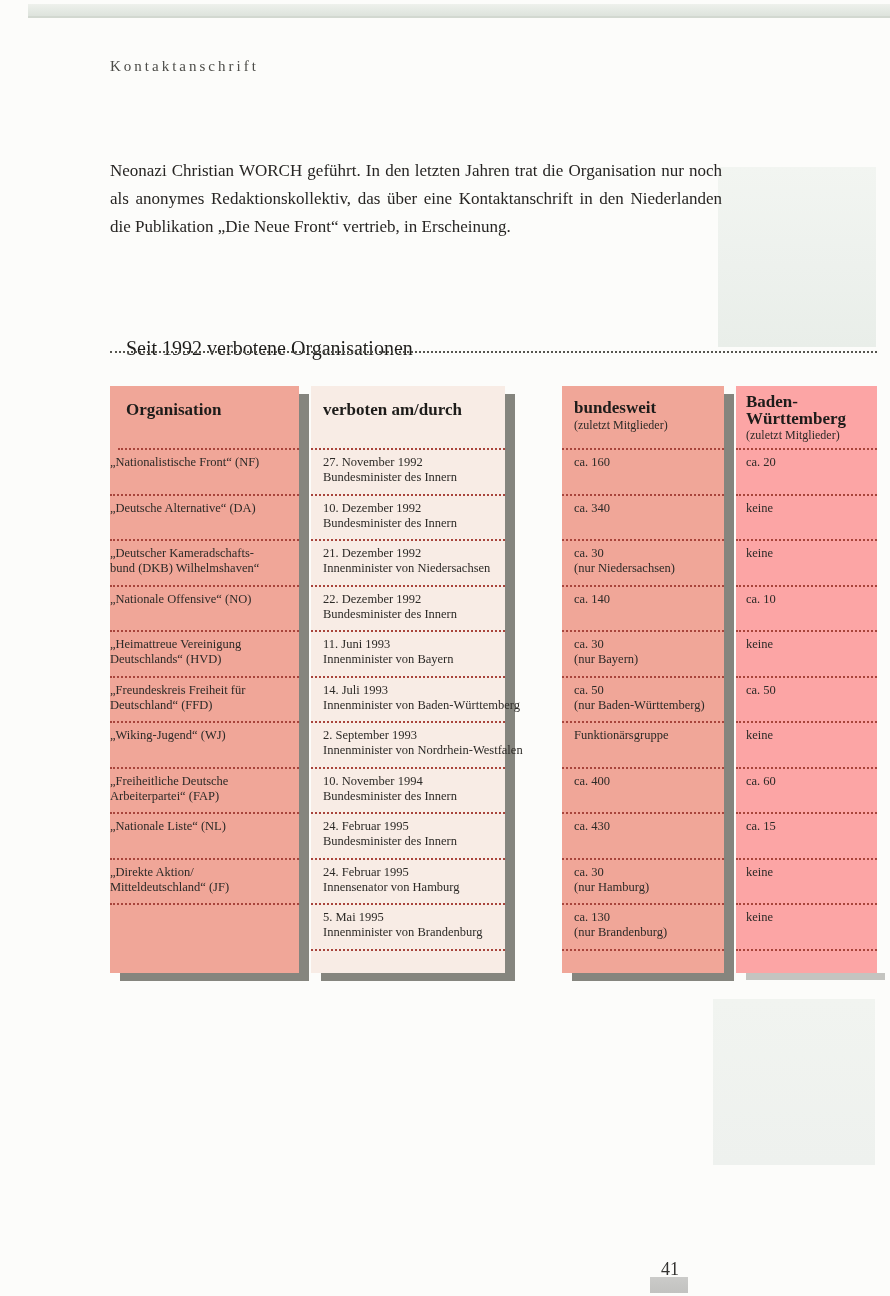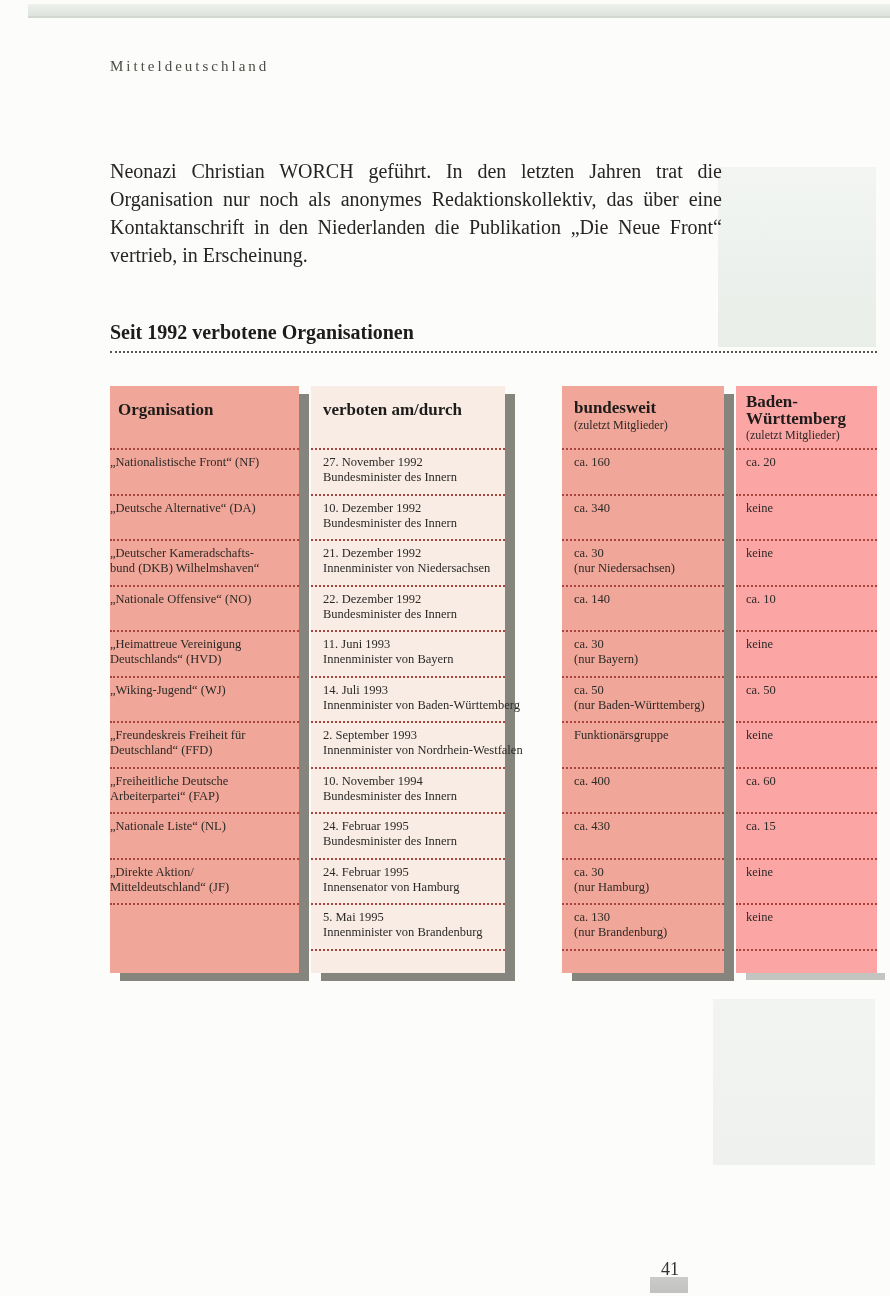--- a/index.html
+++ b/index.html
@@ -11,39 +11,39 @@
             background:linear-gradient(to bottom,#eef1ec,#dde3dc);border-bottom:2px solid #d2d8d0;}
   .bleed-top{position:absolute;left:718px;top:167px;width:158px;height:180px;
              background:linear-gradient(180deg,#f2f5f1 0%,#edf1ed 55%,#e9eee9 100%);}
   .bleed-bottom{position:absolute;left:713px;top:999px;width:162px;height:166px;
                 background:linear-gradient(180deg,#f1f4f0,#eef1ee);}
   .footer-mark{position:absolute;left:650px;top:1277px;width:38px;height:16px;
                background:linear-gradient(180deg,#cbcbc9,#c2c2c0);}
 
   .running-head{position:absolute;left:110px;top:58px;font-size:15px;letter-spacing:3px;color:#4c4c48;}
 
-  .intro{position:absolute;left:110px;top:157px;width:612px;font-size:20px;line-height:28px;
+  .intro{position:absolute;left:110px;top:157px;width:612px;font-size:17px;line-height:28px;
          text-align:justify;color:#272523;margin:0;}
 
-  .section-title{position:absolute;left:110px;top:321px;margin:0;font-size:20px;font-weight:bold;color:#1d1c1a;}
+  .section-title{position:absolute;left:110px;top:321px;margin:16px;font-size:20px;font-weight:normal;color:#1d1c1a;}
   .title-rule{position:absolute;left:110px;top:351px;width:767px;height:0;
               border-top:2px dotted #55554f;}
 
   
   .col{position:absolute;top:386px;height:587px;box-sizing:border-box;}
   #col-organisation{left:110px;width:189px;background:#f0a698;box-shadow:10px 8px 0 0 #85857e;}
   #col-verboten{left:311px;width:194px;background:#f8ece5;box-shadow:10px 8px 0 0 #85857e;}
   #col-bundesweit{left:562px;width:162px;background:#f0a698;box-shadow:10px 8px 0 0 #85857e;}
   #col-bw{left:736px;width:141px;background:#fca5a5;}
   #col-bw::after{content:"";position:absolute;left:10px;right:-8px;bottom:-7px;height:7px;background:#c4c4c0;}
 
   .hcell{height:64px;box-sizing:border-box;border-bottom:2px dotted #a8443b;}
   .hcell .h-title{font-size:17px;font-weight:bold;color:#1d1c1a;line-height:18px;}
   .hcell .h-sub{font-size:12px;color:#2c2a27;line-height:13px;margin-top:2px;}
-  #col-organisation .hcell{padding:15px 4px 0 8px;}
+  #col-organisation .hcell{padding:15px 4px 0 8px;margin-left:8px;}
   #col-verboten .hcell{padding:15px 4px 0 12px;}
   #col-bundesweit .hcell{padding:13px 4px 0 12px;}
   #col-bw .hcell{padding:7px 2px 0 10px;}
   #col-bw .h-title{line-height:17px;}
 
   .cell{height:45.5px;box-sizing:border-box;border-bottom:2px dotted #a8443b;padding-top:5px;}
   #col-organisation .cell{padding-left:0;padding-right:3px;}
   #col-verboten .cell{padding-left:12px;padding-right:20px;}
   #col-bundesweit .cell{padding-left:12px;padding-right:12px;}
   #col-bw .cell{padding-left:10px;padding-right:2px;}
@@ -54,21 +54,21 @@
 </style>
 </head>
 <body>
 
 <div class="page">
 
   <div class="top-band"></div>
   <div class="bleed-top"></div>
   <div class="bleed-bottom"></div>
 
-  <div class="running-head">Mitteldeutschland</div>
+  <div class="running-head">Kontaktanschrift</div>
 
   <p class="intro">Neonazi Christian WORCH geführt. In den letzten Jahren trat die Organisation nur noch als anonymes Redaktionskollektiv, das über eine Kontaktanschrift in den Niederlanden die Publikation „Die Neue Front“ vertrieb, in Erscheinung.</p>
 
   <h2 class="section-title">Seit 1992 verbotene Organisationen</h2>
   <div class="title-rule"></div>
 
   <div>
 
     <div class="col" id="col-organisation">
       <div class="hcell">
@@ -85,25 +85,25 @@
           <div class="line">bund (DKB) Wilhelmshaven“</div>
         </div>
         <div class="cell">
           <div class="line">„Nationale Offensive“ (NO)</div>
         </div>
         <div class="cell">
           <div class="line">„Heimattreue Vereinigung</div>
           <div class="line">Deutschlands“ (HVD)</div>
         </div>
         <div class="cell">
-          <div class="line">„Wiking-Jugend“ (WJ)</div>
-        </div>
-        <div class="cell">
           <div class="line">„Freundeskreis Freiheit für</div>
           <div class="line">Deutschland“ (FFD)</div>
+        </div>
+        <div class="cell">
+          <div class="line">„Wiking-Jugend“ (WJ)</div>
         </div>
         <div class="cell">
           <div class="line">„Freiheitliche Deutsche</div>
           <div class="line">Arbeiterpartei“ (FAP)</div>
         </div>
         <div class="cell">
           <div class="line">„Nationale Liste“ (NL)</div>
         </div>
         <div class="cell">
           <div class="line">„Direkte Aktion/</div>

